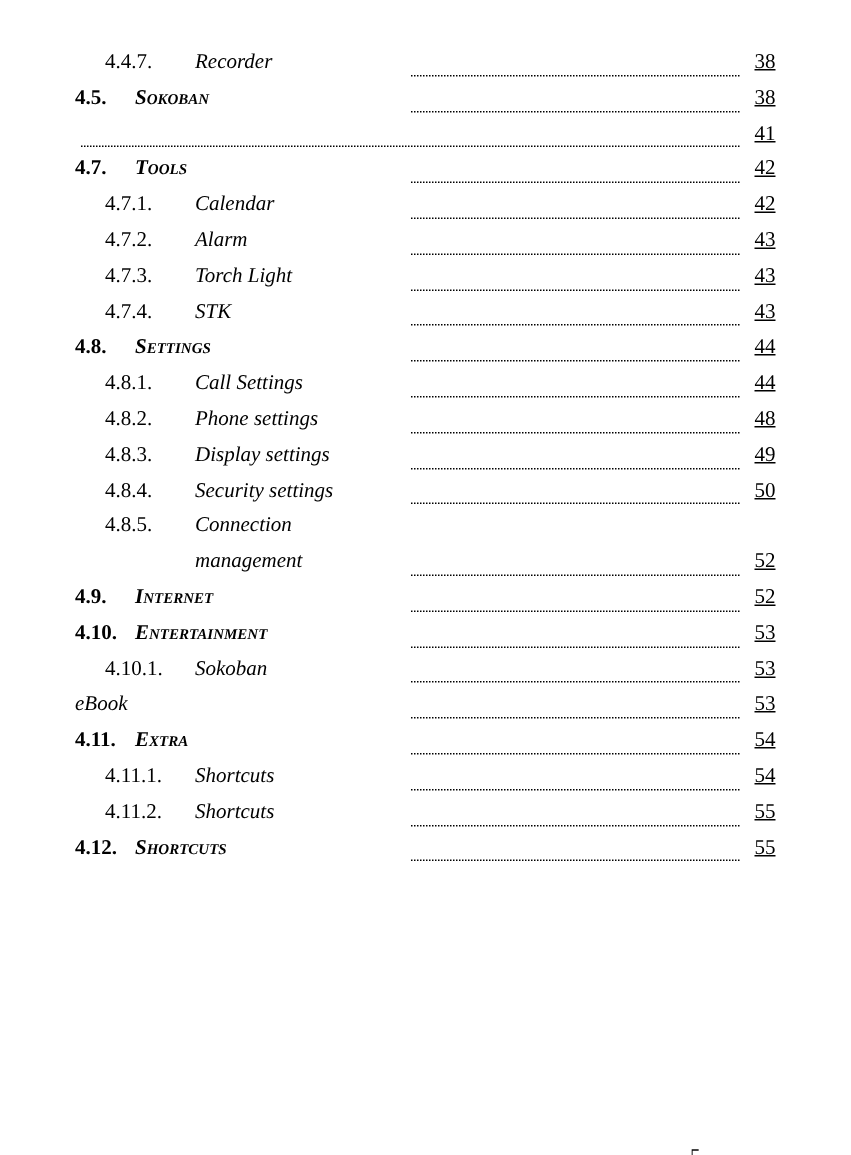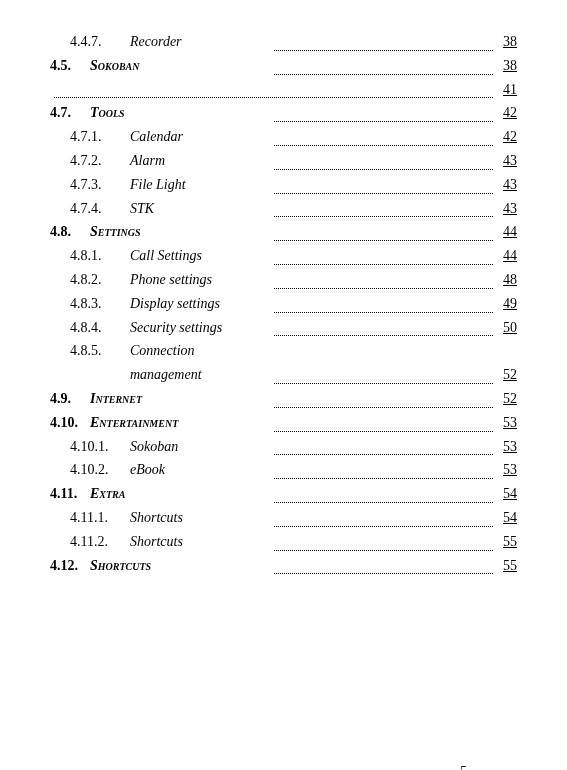--- a/index.html
+++ b/index.html
@@ -135,21 +135,21 @@
         <div class="entry-left">
           <span class="section-num sub">4.7.2.</span>
           <span class="section-title">Alarm</span>
         </div>
         <span class="dots"></span>
         <span class="page-num">43</span>
       </div>
       <div class="toc-entry">
         <div class="entry-left">
           <span class="section-num sub">4.7.3.</span>
-          <span class="section-title">File Light</span>
+          <span class="section-title">Torch Light</span>
         </div>
         <span class="dots"></span>
         <span class="page-num">43</span>
       </div>
       <div class="toc-entry">
         <div class="entry-left">
           <span class="section-num sub">4.7.4.</span>
           <span class="section-title">STK</span>
         </div>
         <span class="dots"></span>
@@ -222,21 +222,20 @@
       <div class="toc-entry">
         <div class="entry-left">
           <span class="section-num sub">4.10.1.</span>
           <span class="section-title">Sokoban</span>
         </div>
         <span class="dots"></span>
         <span class="page-num">53</span>
       </div>
       <div class="toc-entry">
         <div class="entry-left">
-          <span class="section-num sub">4.10.2.</span>
           <span class="section-title">eBook</span>
         </div>
         <span class="dots"></span>
         <span class="page-num">53</span>
       </div>
       <div class="toc-entry">
         <div class="entry-left">
           <span class="section-num main">4.11.</span>
           <span class="section-title main-title">Extra</span>
         </div>

